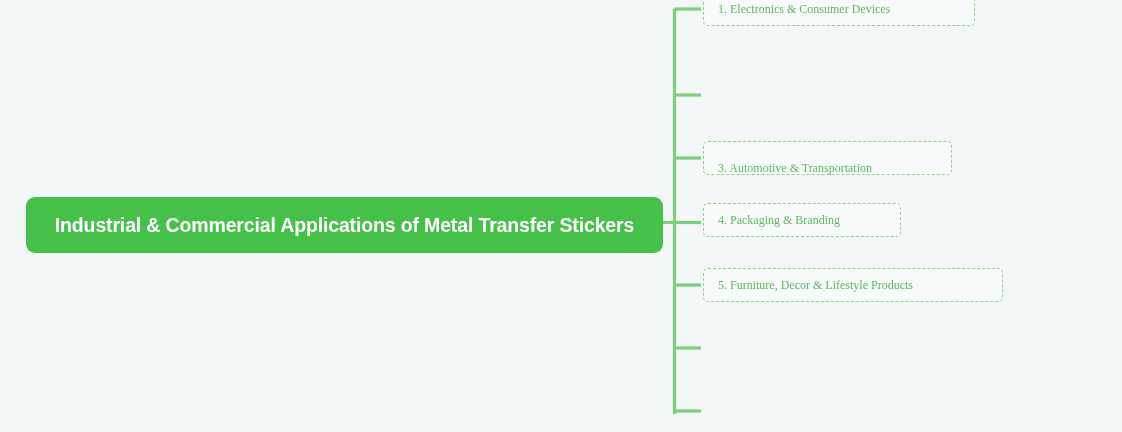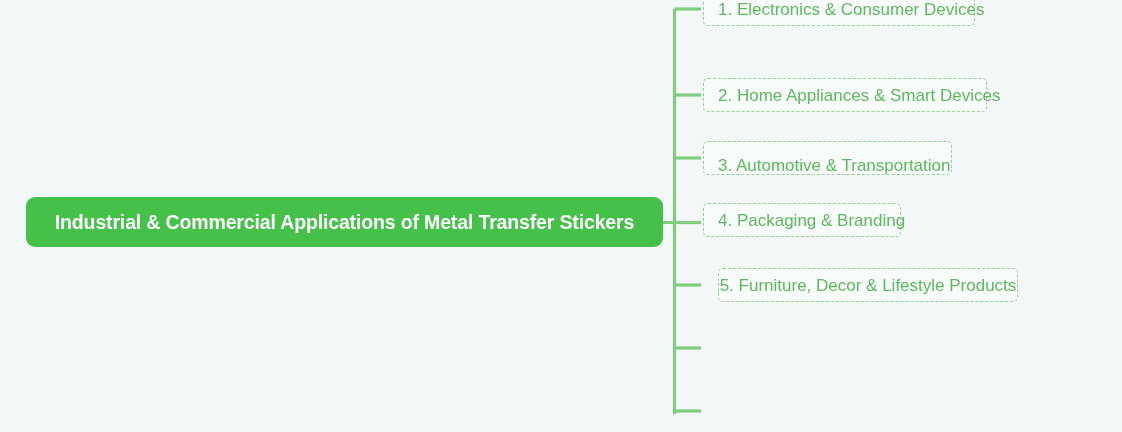--- a/index.html
+++ b/index.html
@@ -30,21 +30,21 @@
     height: 432px;
     pointer-events: none;
   }
 
   
   #root-node {
     position: absolute;
     left: 26px;
     top: 197px;
     width: 637px;
-    height: 50px;
+    height: 56px;
     background: #45c14a;
     border-radius: 9px;
     display: flex;
     align-items: center;
     justify-content: center;
     box-sizing: border-box;
   }
   #root-node .root-label {
     color: #ffffff;
     font-size: 19.5px;
@@ -61,24 +61,24 @@
     box-sizing: border-box;
     border: 1.6px dashed #8ed48e;
     border-radius: 5px;
     background: #f7fbf9;
     display: flex;
     align-items: center;
     padding: 0 14px;
   }
   .branch-node .branch-label {
     color: #5fb85f;
-    font-size: 17px;
+    font-size: 12px;
     line-height: 1;
     white-space: nowrap;
-    font-family: Liberation Sans, sans-serif;
+    font-family: Liberation Serif, serif;
   }
 </style>
 </head>
 <body>
 
 <div id="mindmap">
 
   <svg id="connectors" viewBox="0 0 1122 432" width="1122" height="432" aria-hidden="true">
 
     <line x1="674.5" y1="9" x2="674.5" y2="414" stroke="#7ece7e" stroke-width="3.2" stroke-linecap="butt"></line>
@@ -95,31 +95,28 @@
   </svg>
 
   <div id="root-node">
     <span class="root-label">Industrial &amp; Commercial Applications of Metal Transfer Stickers</span>
   </div>
 
   <div class="branch-node" style="left:703px; top:-8px; width:272px;">
     <span class="branch-label">1. Electronics &amp; Consumer Devices</span>
   </div>
 
-  <div class="branch-node" style="left:703px; top:78px; width:284px;">
-    <span class="branch-label">2. Home Appliances &amp; Smart Devices</span>
-  </div>
 
   <div class="branch-node" style="left:703px; top:141px; width:249px;align-items:flex-end;">
     <span class="branch-label">3. Automotive &amp; Transportation</span>
   </div>
 
   <div class="branch-node" style="left:703px; top:203px; width:198px;">
     <span class="branch-label">4. Packaging &amp; Branding</span>
   </div>
 
-  <div class="branch-node" style="left:718px; top:268px; width:300px;justify-content:center;">
+  <div class="branch-node" style="left:703px; top:268px; width:300px;">
     <span class="branch-label">5. Furniture, Decor &amp; Lifestyle Products</span>
   </div>
 
 
 
 </div>
 
 </body></html>

